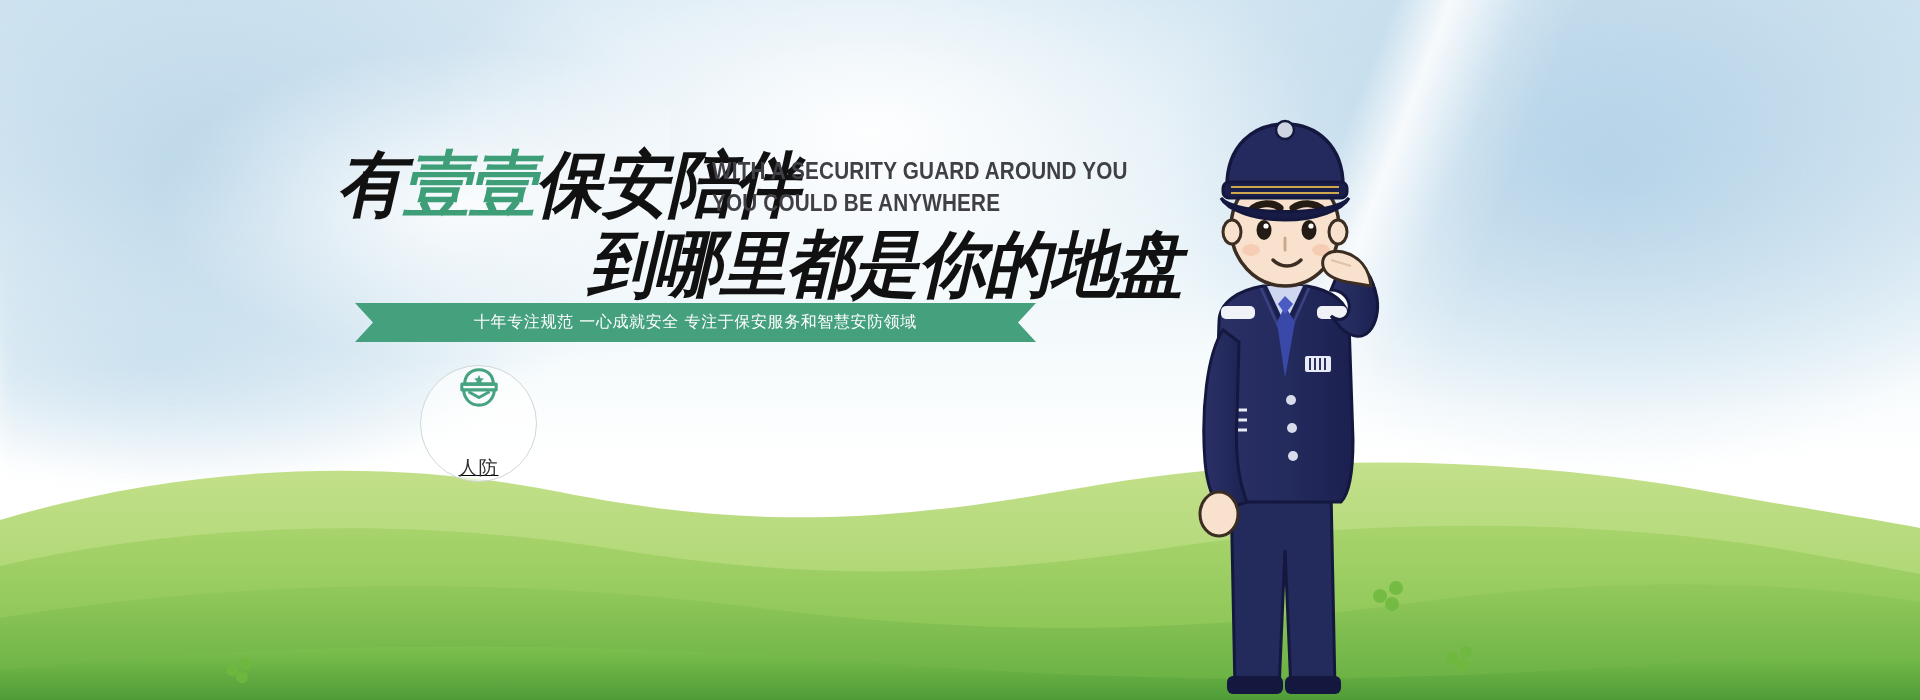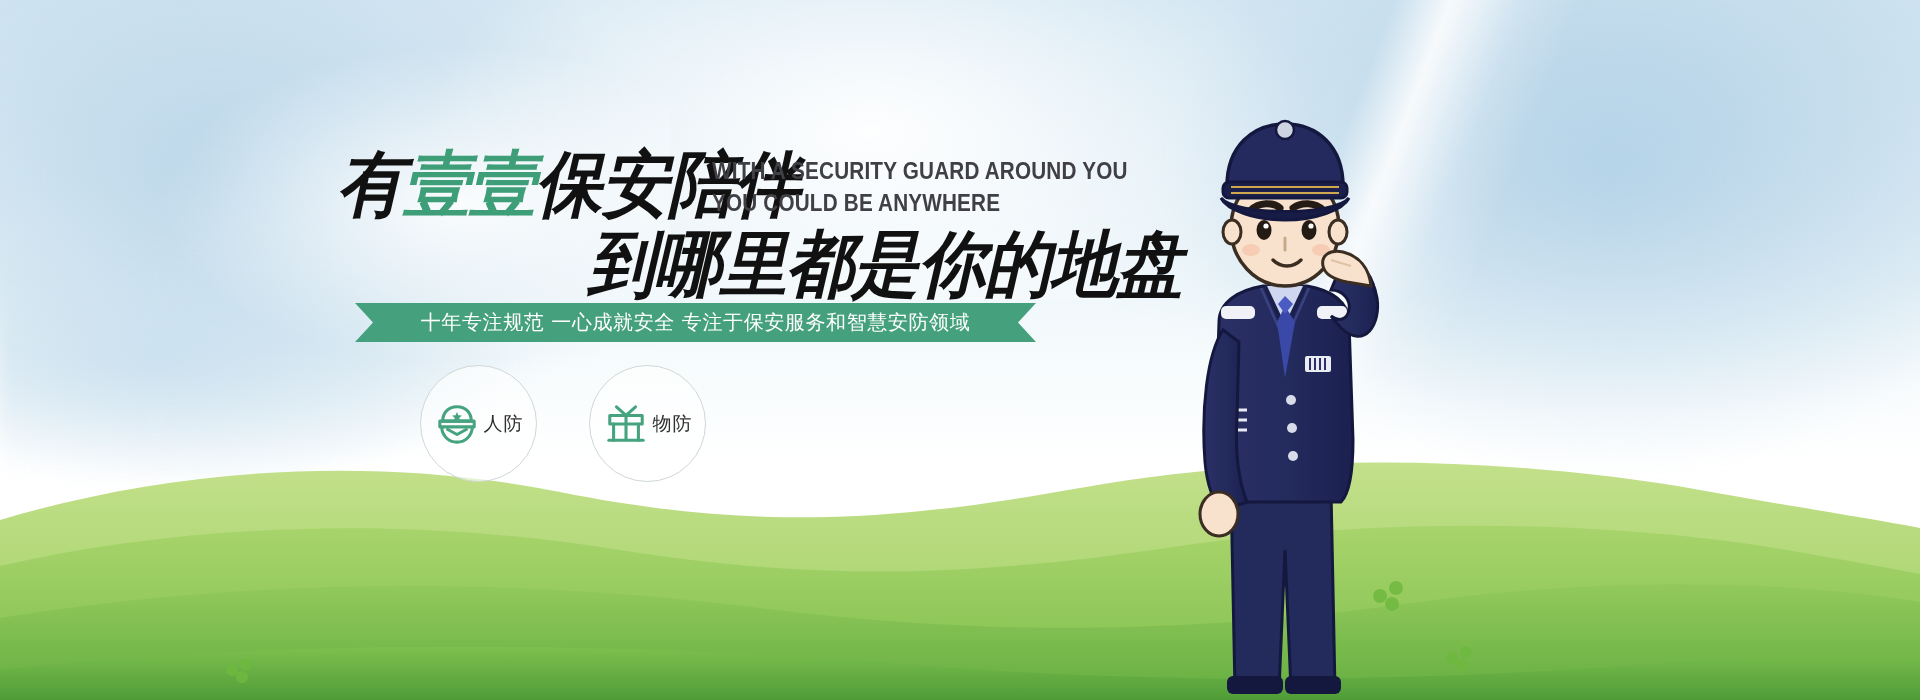--- a/index.html
+++ b/index.html
@@ -67,32 +67,32 @@
   
   .ribbon { position:absolute; left:355px; top:303px; height:39px; width:681px; }
   .ribbon-body {
     position:absolute; left:0; top:0; width:681px; height:39px;
     background:#45a07e;
     clip-path:polygon(0 0, 681px 0, 663px 19.5px, 681px 39px, 0 39px, 18px 19.5px);
   }
   .ribbon-text {
     position:absolute; left:0; top:0; width:681px; height:39px;
     display:flex; align-items:center; justify-content:center;
-    color:#ffffff; font-size:20px; letter-spacing:.6px;
+    color:#ffffff; font-size:16px; letter-spacing:.6px;
     font-family:"DejaVu Sans", sans-serif;
     white-space:nowrap;
   }
 
   
   .badges { position:absolute; left:420px; top:365px; display:flex; gap:52px; }
   .badge { width:115px; height:115px; border-radius:50%;
     background:rgba(255,255,255,.62);
     border:1px solid #cfd8d6;
-    display:flex; flex-direction:row; align-items:center; justify-content:center;
-    gap:4px; }
+    display:flex; flex-direction:column; align-items:center; justify-content:space-between;
+    gap:4px;text-decoration:underline; }
   .badge-icon { width:46px; height:42px; display:block; }
   .badge-label { font-size:19px; color:#2f2f2f; font-family:"DejaVu Sans", sans-serif; letter-spacing:1px; }
 
   
   .guard { position:absolute; left:1135px; top:110px; width:300px; height:590px; }
 </style>
 </head>
 <body>
 
 <div class="banner">
@@ -161,31 +161,20 @@
         <svg class="badge-icon" viewBox="0 0 48 44">
           <path d="M24 4 C14 4 9 11 9 19 L39 19 C39 11 34 4 24 4 Z" fill="none" stroke="#46a37f" stroke-width="3.2" stroke-linejoin="round"></path>
           <path d="M24 9.5 l1.5 3.3 3.6 .4 -2.7 2.4 .8 3.5 -3.2-1.8 -3.2 1.8 .8-3.5 -2.7-2.4 3.6-.4 Z" fill="#46a37f"></path>
           <path d="M6 19 L42 19 L42 25 L6 25 Z" fill="none" stroke="#46a37f" stroke-width="3.2" stroke-linejoin="round"></path>
           <path d="M8 25 C8 34 15 41 24 41 C33 41 40 34 40 25" fill="none" stroke="#46a37f" stroke-width="3.2" stroke-linejoin="round"></path>
           <path d="M13 27 L24 33 L35 27" fill="none" stroke="#46a37f" stroke-width="3.2" stroke-linejoin="round"></path>
         </svg>
         <div class="badge-label">人防</div>
       </div>
 
-      <div class="badge">
-        <svg class="badge-icon" viewBox="0 0 48 44">
-          <path d="M24 13 L14 4" stroke="#46a37f" stroke-width="3.2" stroke-linecap="round" fill="none"></path>
-          <path d="M24 13 L34 4" stroke="#46a37f" stroke-width="3.2" stroke-linecap="round" fill="none"></path>
-          <rect x="7" y="13" width="34" height="9" fill="none" stroke="#46a37f" stroke-width="3.2" stroke-linejoin="round"></rect>
-          <path d="M11 22 L11 39 M37 22 L37 39" stroke="#46a37f" stroke-width="3.2" stroke-linecap="round" fill="none"></path>
-          <path d="M6 39 L42 39" stroke="#46a37f" stroke-width="3.2" stroke-linecap="round" fill="none"></path>
-          <path d="M24 13 L24 39" stroke="#46a37f" stroke-width="3.2" fill="none"></path>
-        </svg>
-        <div class="badge-label">物防</div>
-      </div>
 
 
     </div>
   </div>
 
   <svg class="guard" viewBox="0 0 300 590">
     <defs>
       <linearGradient id="navy" x1="0" y1="0" x2="1" y2="0">
         <stop offset="0%" stop-color="#2b3066"></stop>
           <stop offset="55%" stop-color="#232a5c"></stop>

